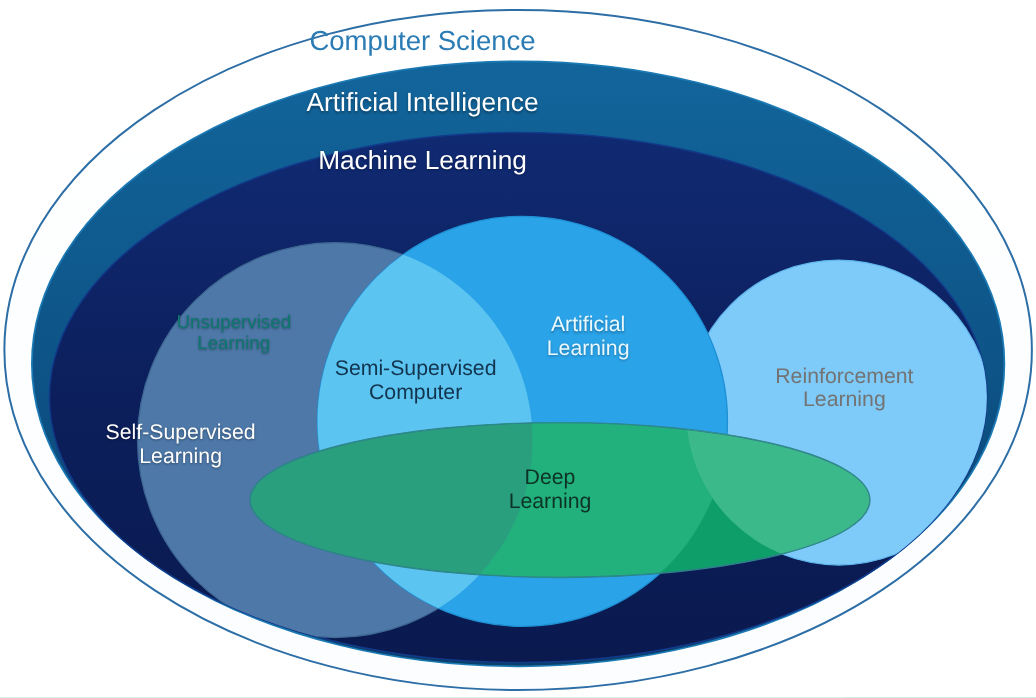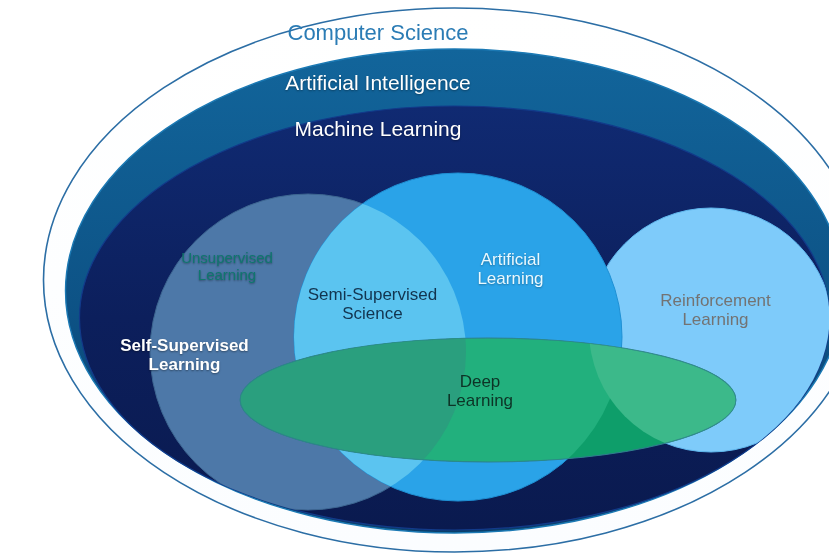--- a/index.html
+++ b/index.html
@@ -1,34 +1,34 @@
 <!DOCTYPE html>
 <html><head>
 <meta charset="utf-8">
 <style>
   html,body{margin:0;padding:0;background:#ffffff;}
   body{width:829px;height:558px;overflow:hidden;
        font-family:"Liberation Sans","DejaVu Sans",sans-serif;}
-  #stage{position:relative;width:676px;height:558px;background:#ffffff;margin-left:40px;}
+  #stage{position:relative;width:676px;height:558px;background:#ffffff;}
   svg#venn{position:absolute;left:0;top:0;width:829px;height:558px;display:block;}
 
   .lbl{position:absolute;text-align:center;line-height:1.12;
        white-space:pre-line;pointer-events:none;}
 
   .lbl-cs{color:#2b7cb5;font-size:22px;font-weight:400;
           left:0;right:0;top:21px;}
   .lbl-ai{color:#ffffff;font-size:21px;left:0;right:0;top:71px;
           text-shadow:0 1px 2px rgba(0,0,0,.35);}
   .lbl-ml{color:#ffffff;font-size:21px;left:0;right:0;top:117px;
           text-shadow:0 1px 2px rgba(0,0,0,.35);}
 
   .lbl-unsup{color:#0f766e;font-size:15px;left:112px;top:250px;width:150px;
              text-shadow:0 1px 2px rgba(0,0,0,.40);}
   .lbl-selfsup{color:#ffffff;font-size:17px;left:57px;top:336px;width:175px;
-               text-shadow:0 1px 2px rgba(0,0,0,.40);font-weight:bold;}
+               text-shadow:0 1px 2px rgba(0,0,0,.40);}
   .lbl-semi{color:#12344f;font-size:17px;left:245px;top:285px;width:175px;}
   .lbl-sup{color:#eaf9ff;font-size:17px;left:403px;top:250px;width:135px;
            text-shadow:0 1px 2px rgba(0,0,0,.30);}
   .lbl-rl{color:#737373;font-size:17px;left:593px;top:291px;width:165px;}
   .lbl-dl{color:#0d3326;font-size:17px;left:370px;top:372px;width:140px;}
 </style>
 </head>
 <body>
 
 <div id="stage">
@@ -104,21 +104,21 @@
   </svg>
 
   <div class="lbl lbl-cs">Computer Science</div>
   <div class="lbl lbl-ml">Machine Learning</div>
   <div class="lbl lbl-ai">Artificial Intelligence</div>
   <div class="lbl lbl-unsup">Unsupervised
 Learning</div>
   <div class="lbl lbl-selfsup">Self-Supervised
 Learning</div>
   <div class="lbl lbl-semi">Semi-Supervised
-Science</div>
+Computer</div>
   <div class="lbl lbl-sup">Artificial
 Learning</div>
   <div class="lbl lbl-rl">Reinforcement
 Learning</div>
   <div class="lbl lbl-dl">Deep
 Learning</div>
 
 </div>
 
 </body></html>

